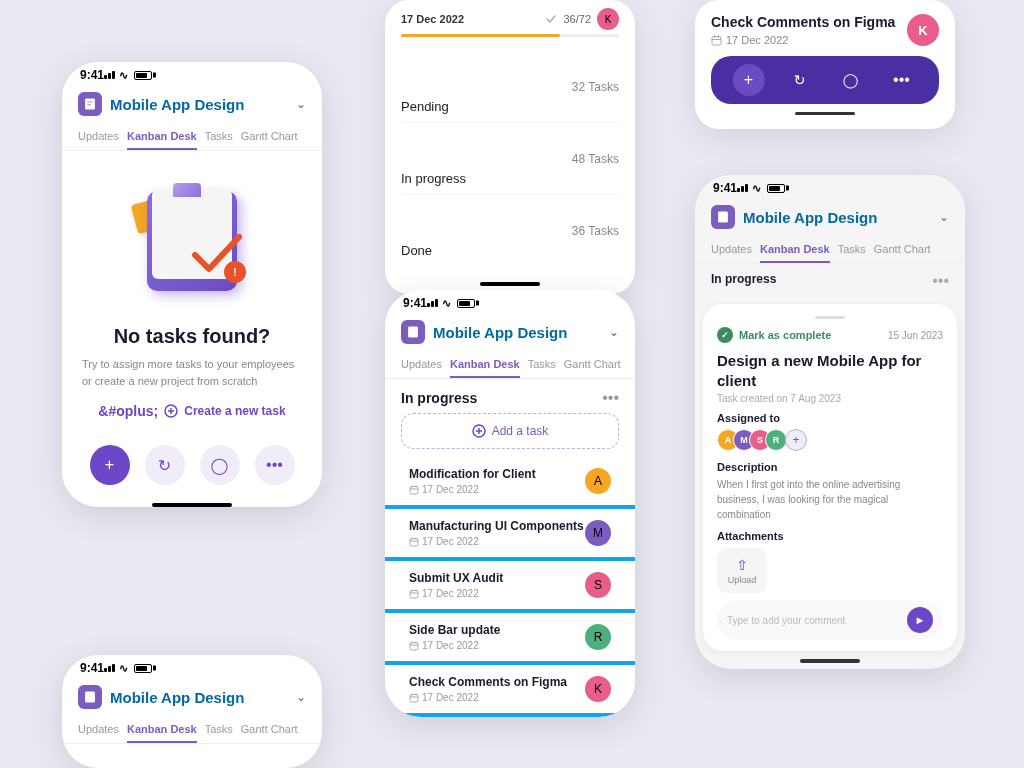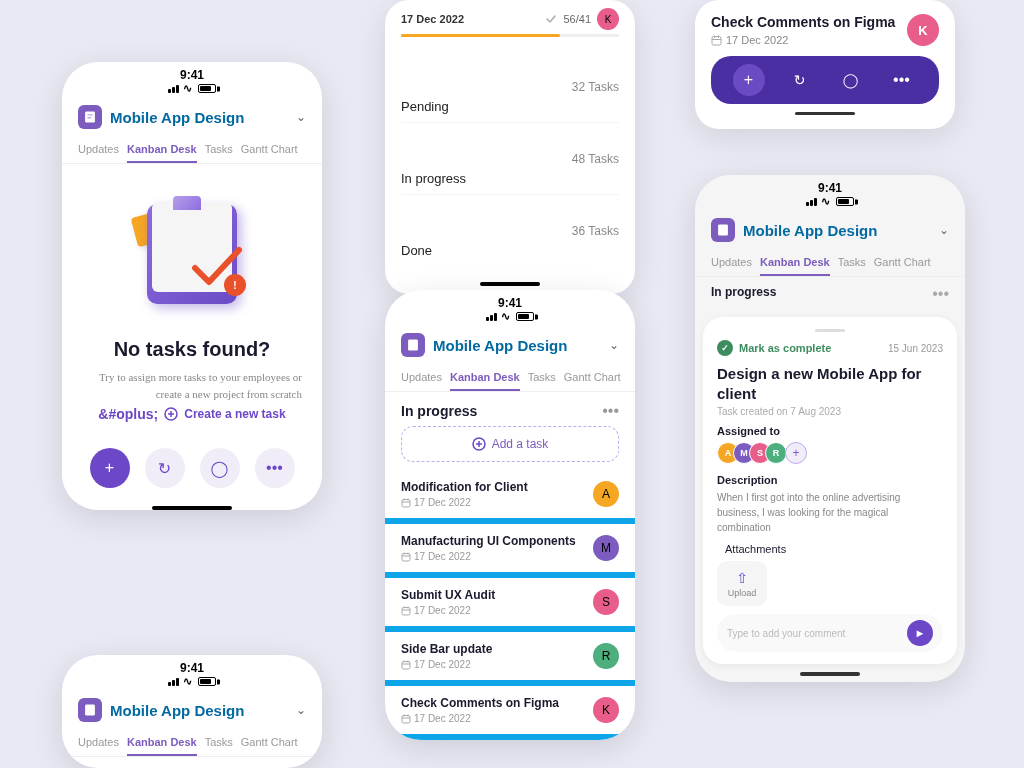--- a/index.html
+++ b/index.html
@@ -21,21 +21,20 @@
       position: absolute;
     }
 
     
     .status-bar {
       display: flex;
       align-items: center;
       padding: 6px 18px 4px;
       font-size: 11px;
       font-weight: 600;
-      flex-direction: column;
     }
     .status-bar .time { font-weight: 700; font-size: 12px; }
     .status-icons { display: flex; gap: 4px; align-items: center; }
     .signal-bars { display: flex; gap: 1px; align-items: flex-end; }
     .signal-bars span { background: #000; border-radius: 1px; width: 3px; }
     .signal-bars span:nth-child(1) { height: 4px; }
     .signal-bars span:nth-child(2) { height: 6px; }
     .signal-bars span:nth-child(3) { height: 8px; }
     .wifi-icon { font-size: 11px; }
     .battery { width: 18px; height: 9px; border: 1.5px solid #000; border-radius: 2px; position: relative; margin-left: 2px; }
@@ -168,24 +167,23 @@
     }
     .empty-title {
       font-size: 20px;
       font-weight: 800;
       color: #1a1a2e;
       margin-bottom: 8px;
     }
     .empty-subtitle {
       font-size: 11px;
       color: #888;
-      text-align: right;
+      text-align: left;
       line-height: 1.5;
-      margin-bottom: 4px;
-      font-family: Liberation Serif, serif;
+      margin-bottom: 14px;
     }
     .create-task-link {
       display: flex;
       align-items: center;
       gap: 6px;
       color: #6c47c7;
       font-size: 12px;
       font-weight: 600;
       cursor: pointer;
     }
@@ -273,22 +271,22 @@
       padding: 10px;
       color: #7c5cbf;
       font-size: 12px;
       font-weight: 500;
       cursor: pointer;
     }
     .task-card {
       display: flex;
       align-items: center;
       justify-content: space-between;
-      padding: 10px 16px;
-      border-bottom: 6px solid #0ea5e9;
+      padding: 10px 24px;
+      border-bottom: 4px solid #0ea5e9;
     }
     .task-info { }
     .task-name { font-size: 12px; font-weight: 600; color: #1a1a2e; margin-bottom: 3px; }
     .task-date { font-size: 10px; color: #999; display: flex; align-items: center; gap: 3px; }
     .task-avatar {
       width: 26px; height: 26px;
       border-radius: 50%;
       background: #ddd;
       overflow: hidden;
       display: flex; align-items: center; justify-content: center;
@@ -380,21 +378,21 @@
       width: 22px; height: 22px;
       border-radius: 50%;
       border: 1.5px solid white;
       margin-right: -6px;
       display: flex; align-items: center; justify-content: center;
       font-size: 9px; font-weight: 700; color: white;
     }
     .avatar-add { width: 22px; height: 22px; border-radius: 50%; background: #f0edf8; border: 1.5px solid #c0aaee; display: flex; align-items: center; justify-content: center; color: #7c5cbf; font-size: 12px; margin-left: 4px; }
     .desc-label { font-size: 11px; font-weight: 700; color: #1a1a2e; margin-bottom: 4px; }
     .desc-text { font-size: 10px; color: #888; line-height: 1.5; margin-bottom: 8px; }
-    .attach-label { font-size: 11px; font-weight: 400; color: #1a1a2e; margin-bottom: 6px; margin-left: 8px; }
+    .attach-label { font-size: 11px; font-weight: 700; color: #1a1a2e; margin-bottom: 6px; }
     .upload-box {
       width: 50px; height: 45px;
       background: #f5f5f5;
       border-radius: 10px;
       display: flex; flex-direction: column;
       align-items: center; justify-content: center;
       font-size: 9px; color: #888;
       gap: 2px;
       margin-bottom: 8px;
     }
@@ -518,21 +516,21 @@
   </div>
 </div>
 
 <div class="card-top">
   <div class="card-status-bar">
     <span style="font-size:11px;font-weight:600;color:#333;">17 Dec 2022</span>
     <div style="display:flex;align-items:center;gap:6px;">
       <svg width="12" height="12" viewBox="0 0 12 12">
           <polyline points="2,6 5,9 10,3" fill="none" stroke="#aaa" stroke-width="1.5" stroke-linecap="round"></polyline>
         </svg>
-      <span style="font-size:11px;color:#666;">56/41</span>
+      <span style="font-size:11px;color:#666;">36/72</span>
       <div class="task-avatar av-3" style="width:22px;height:22px;font-size:10px;">K</div>
     </div>
   </div>
   <div class="card-progress-bar">
     <div class="card-progress-fill" style="width: 73%"></div>
   </div>
   <div class="card-body">
     <div class="stat-row">
       <span class="stat-label">Pending</span>
       <span class="stat-count">32 Tasks</span>

